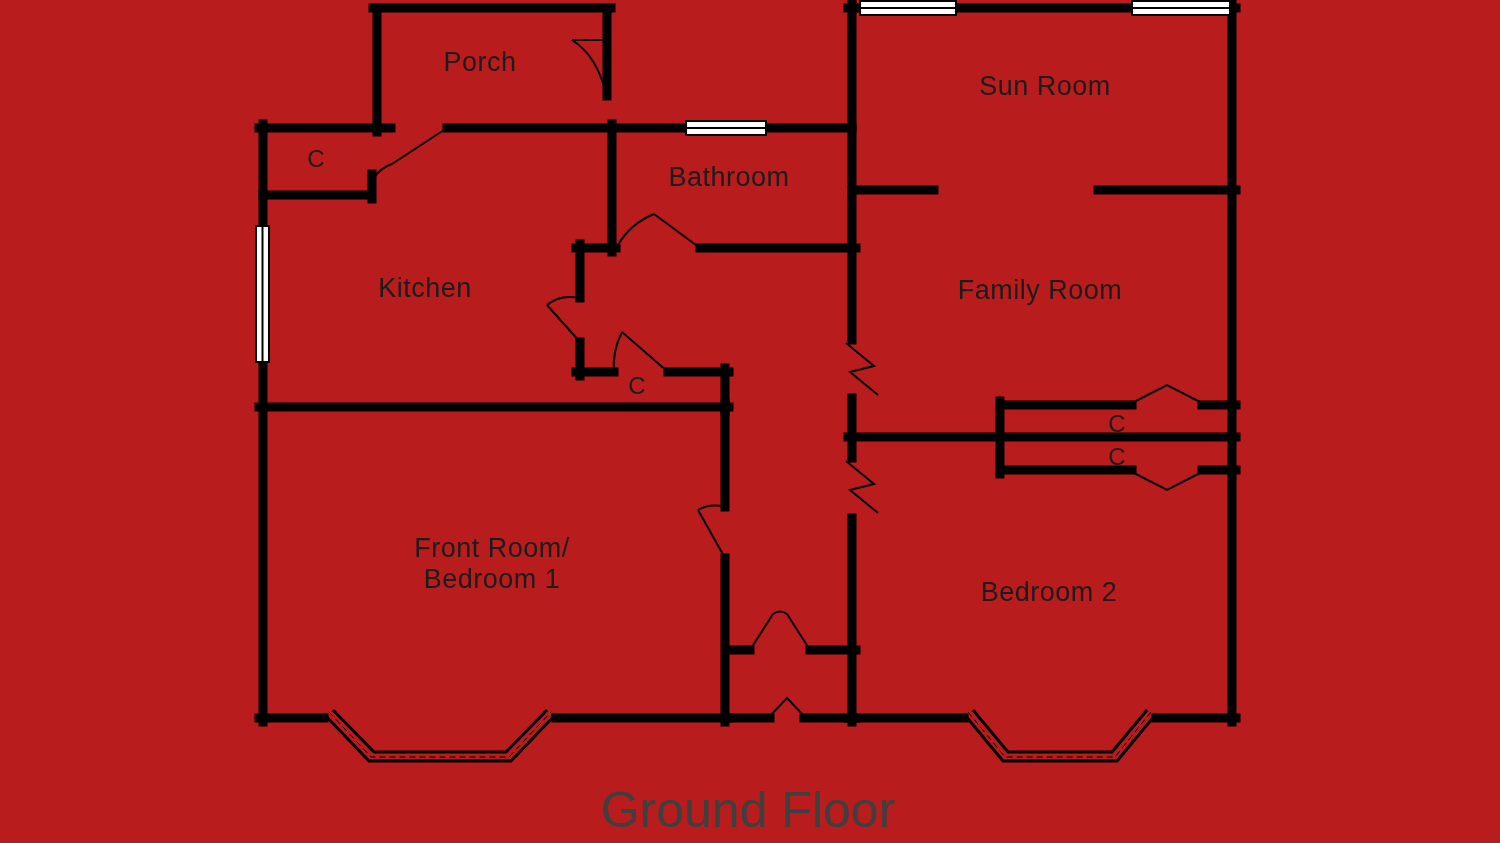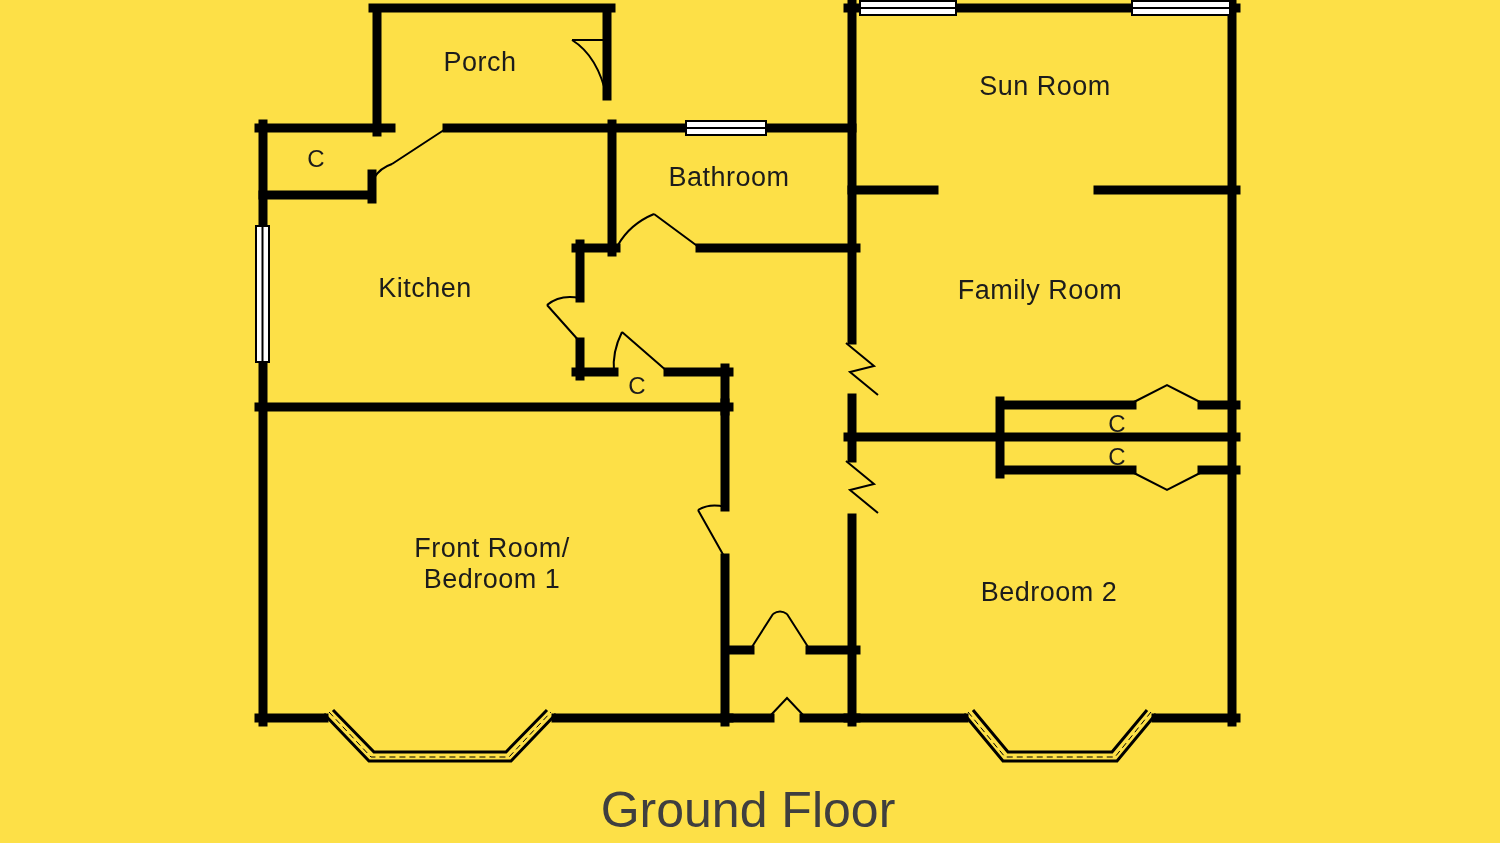--- a/index.html
+++ b/index.html
@@ -1,20 +1,20 @@
 <!DOCTYPE html>
 <html><head>
 <meta charset="utf-8">
 <style>
   html, body { margin: 0; padding: 0; background: #ffffff; }
   .page {
     position: relative;
     width: 1500px;
     height: 843px;
-    background: #fde047;
+    background: #b91c1c;
     font-family: "Liberation Sans", sans-serif;
     overflow: hidden;
   }
   svg { display: block; }
   .room-label {
     font-family: "Liberation Sans", sans-serif;
     font-size: 27px;
     fill: #1c1c1c;
     letter-spacing: 0.5px;
   }

